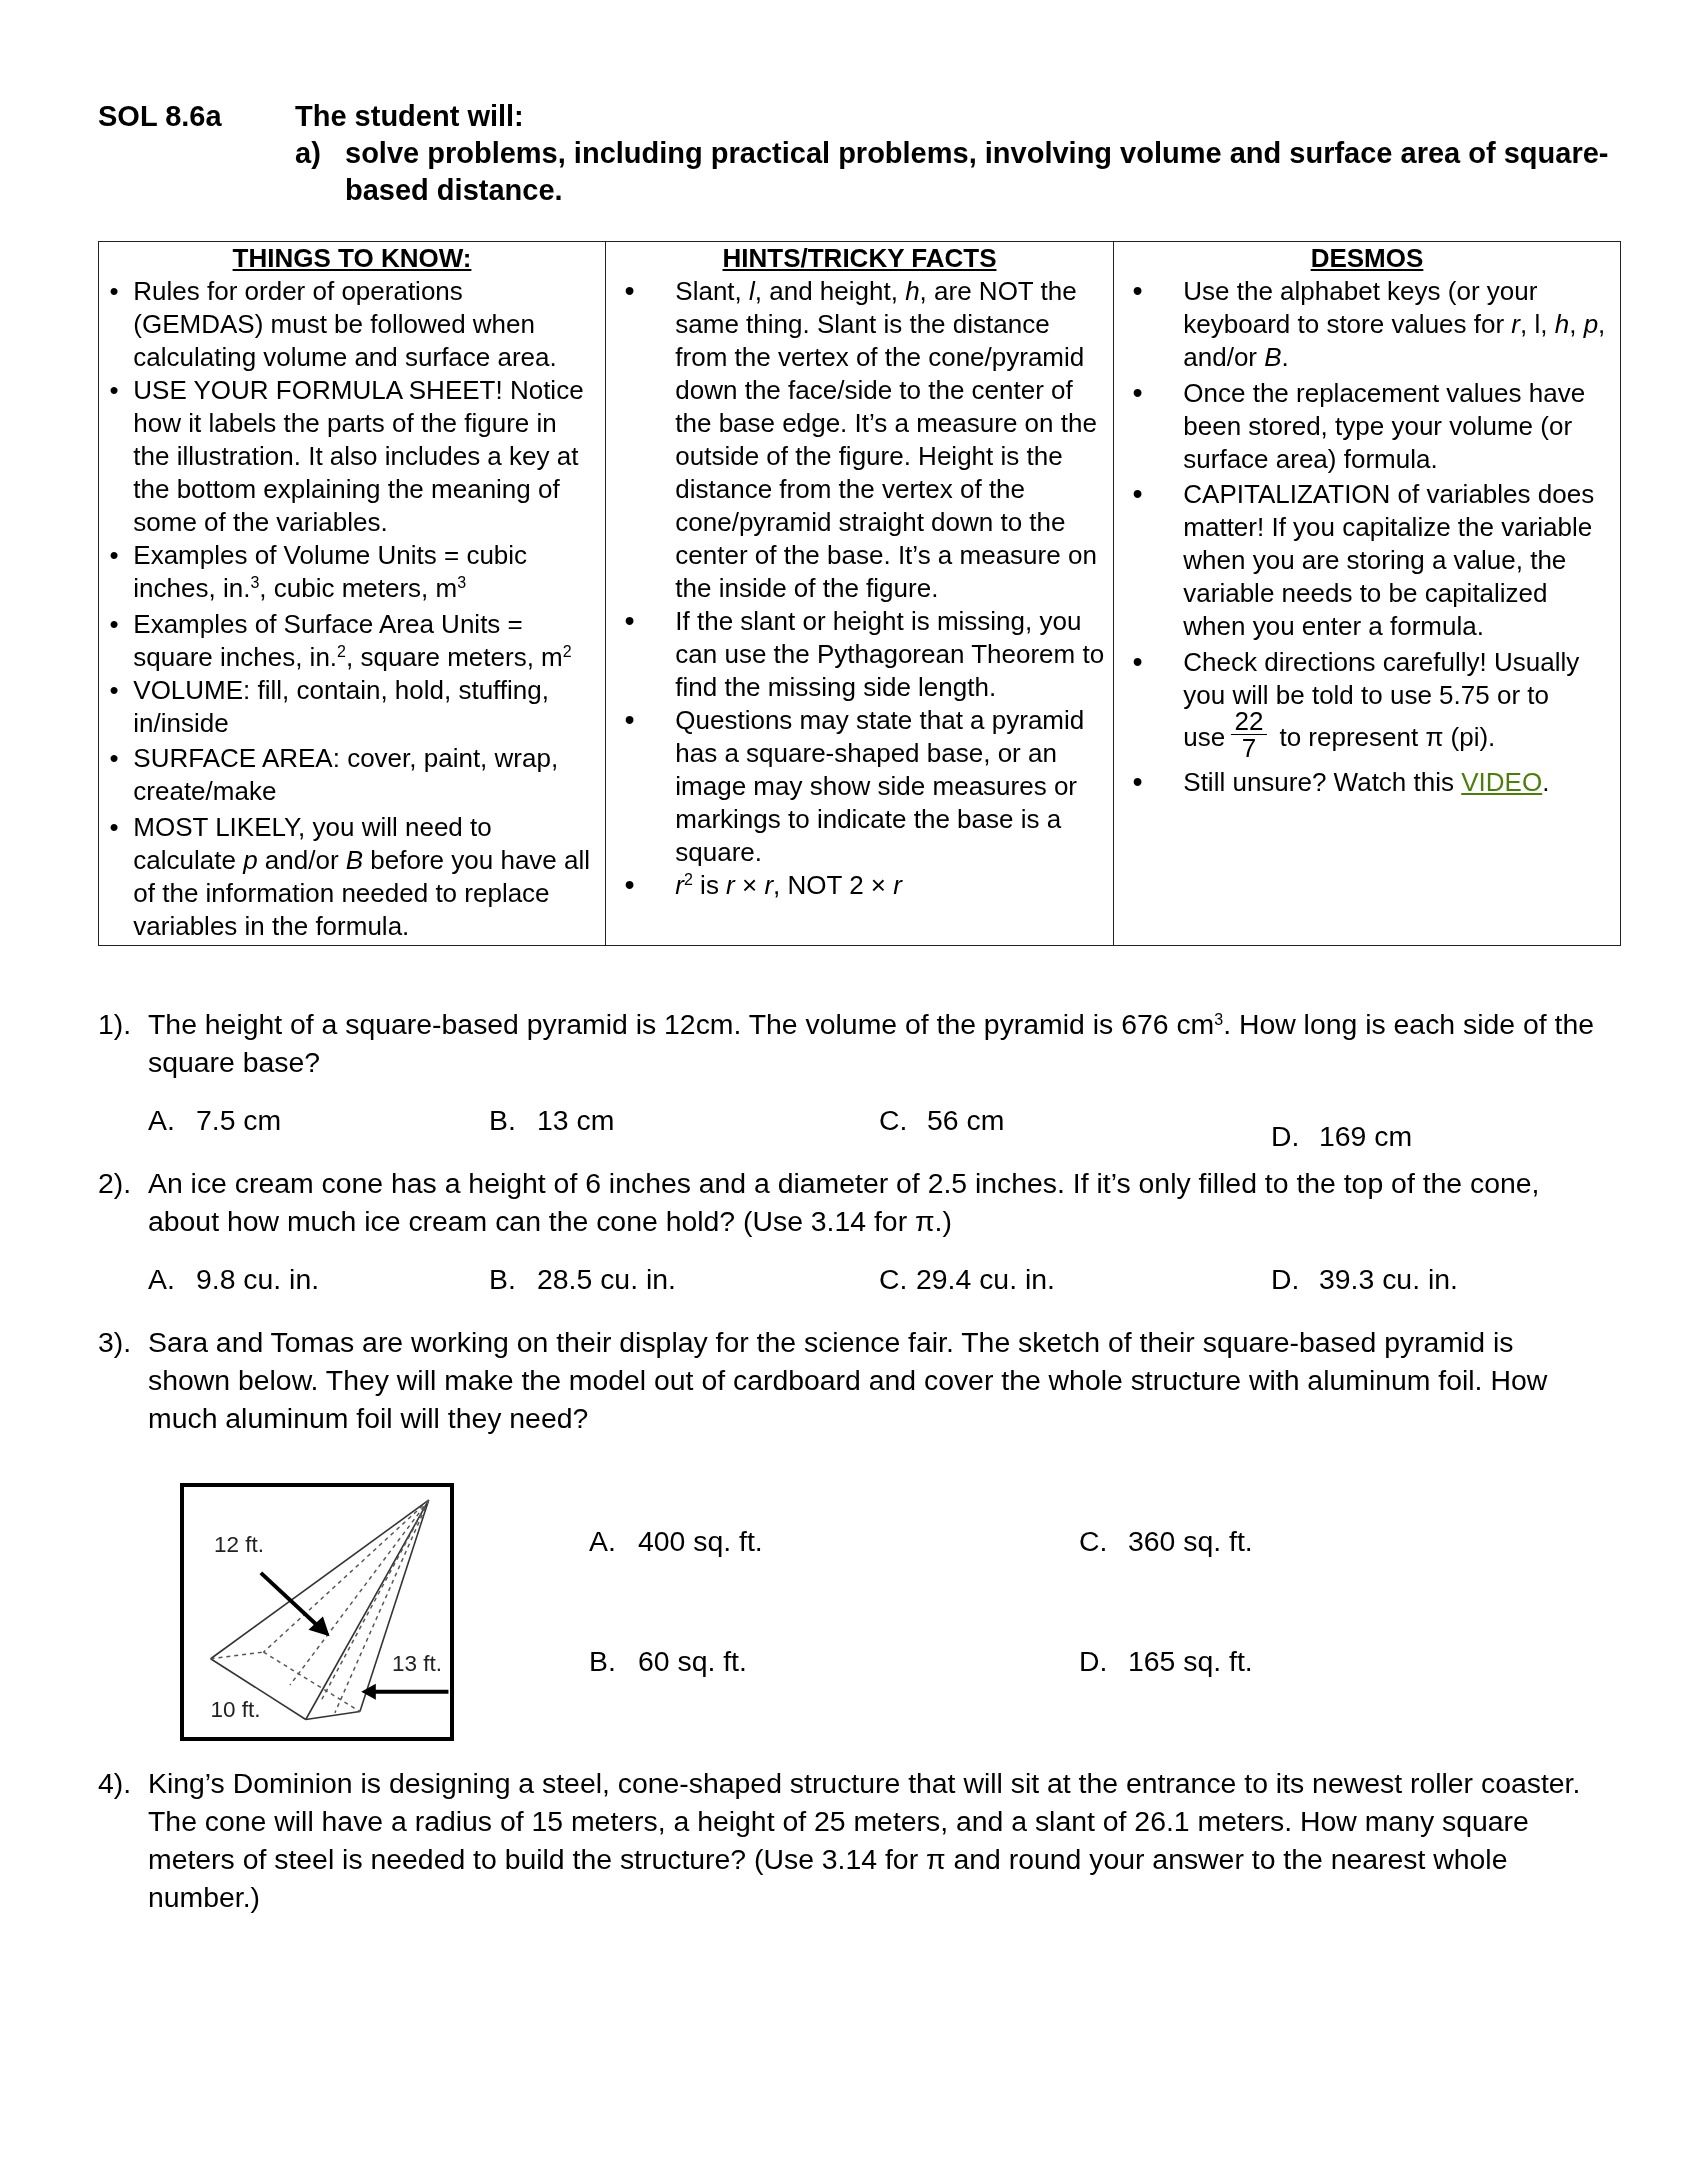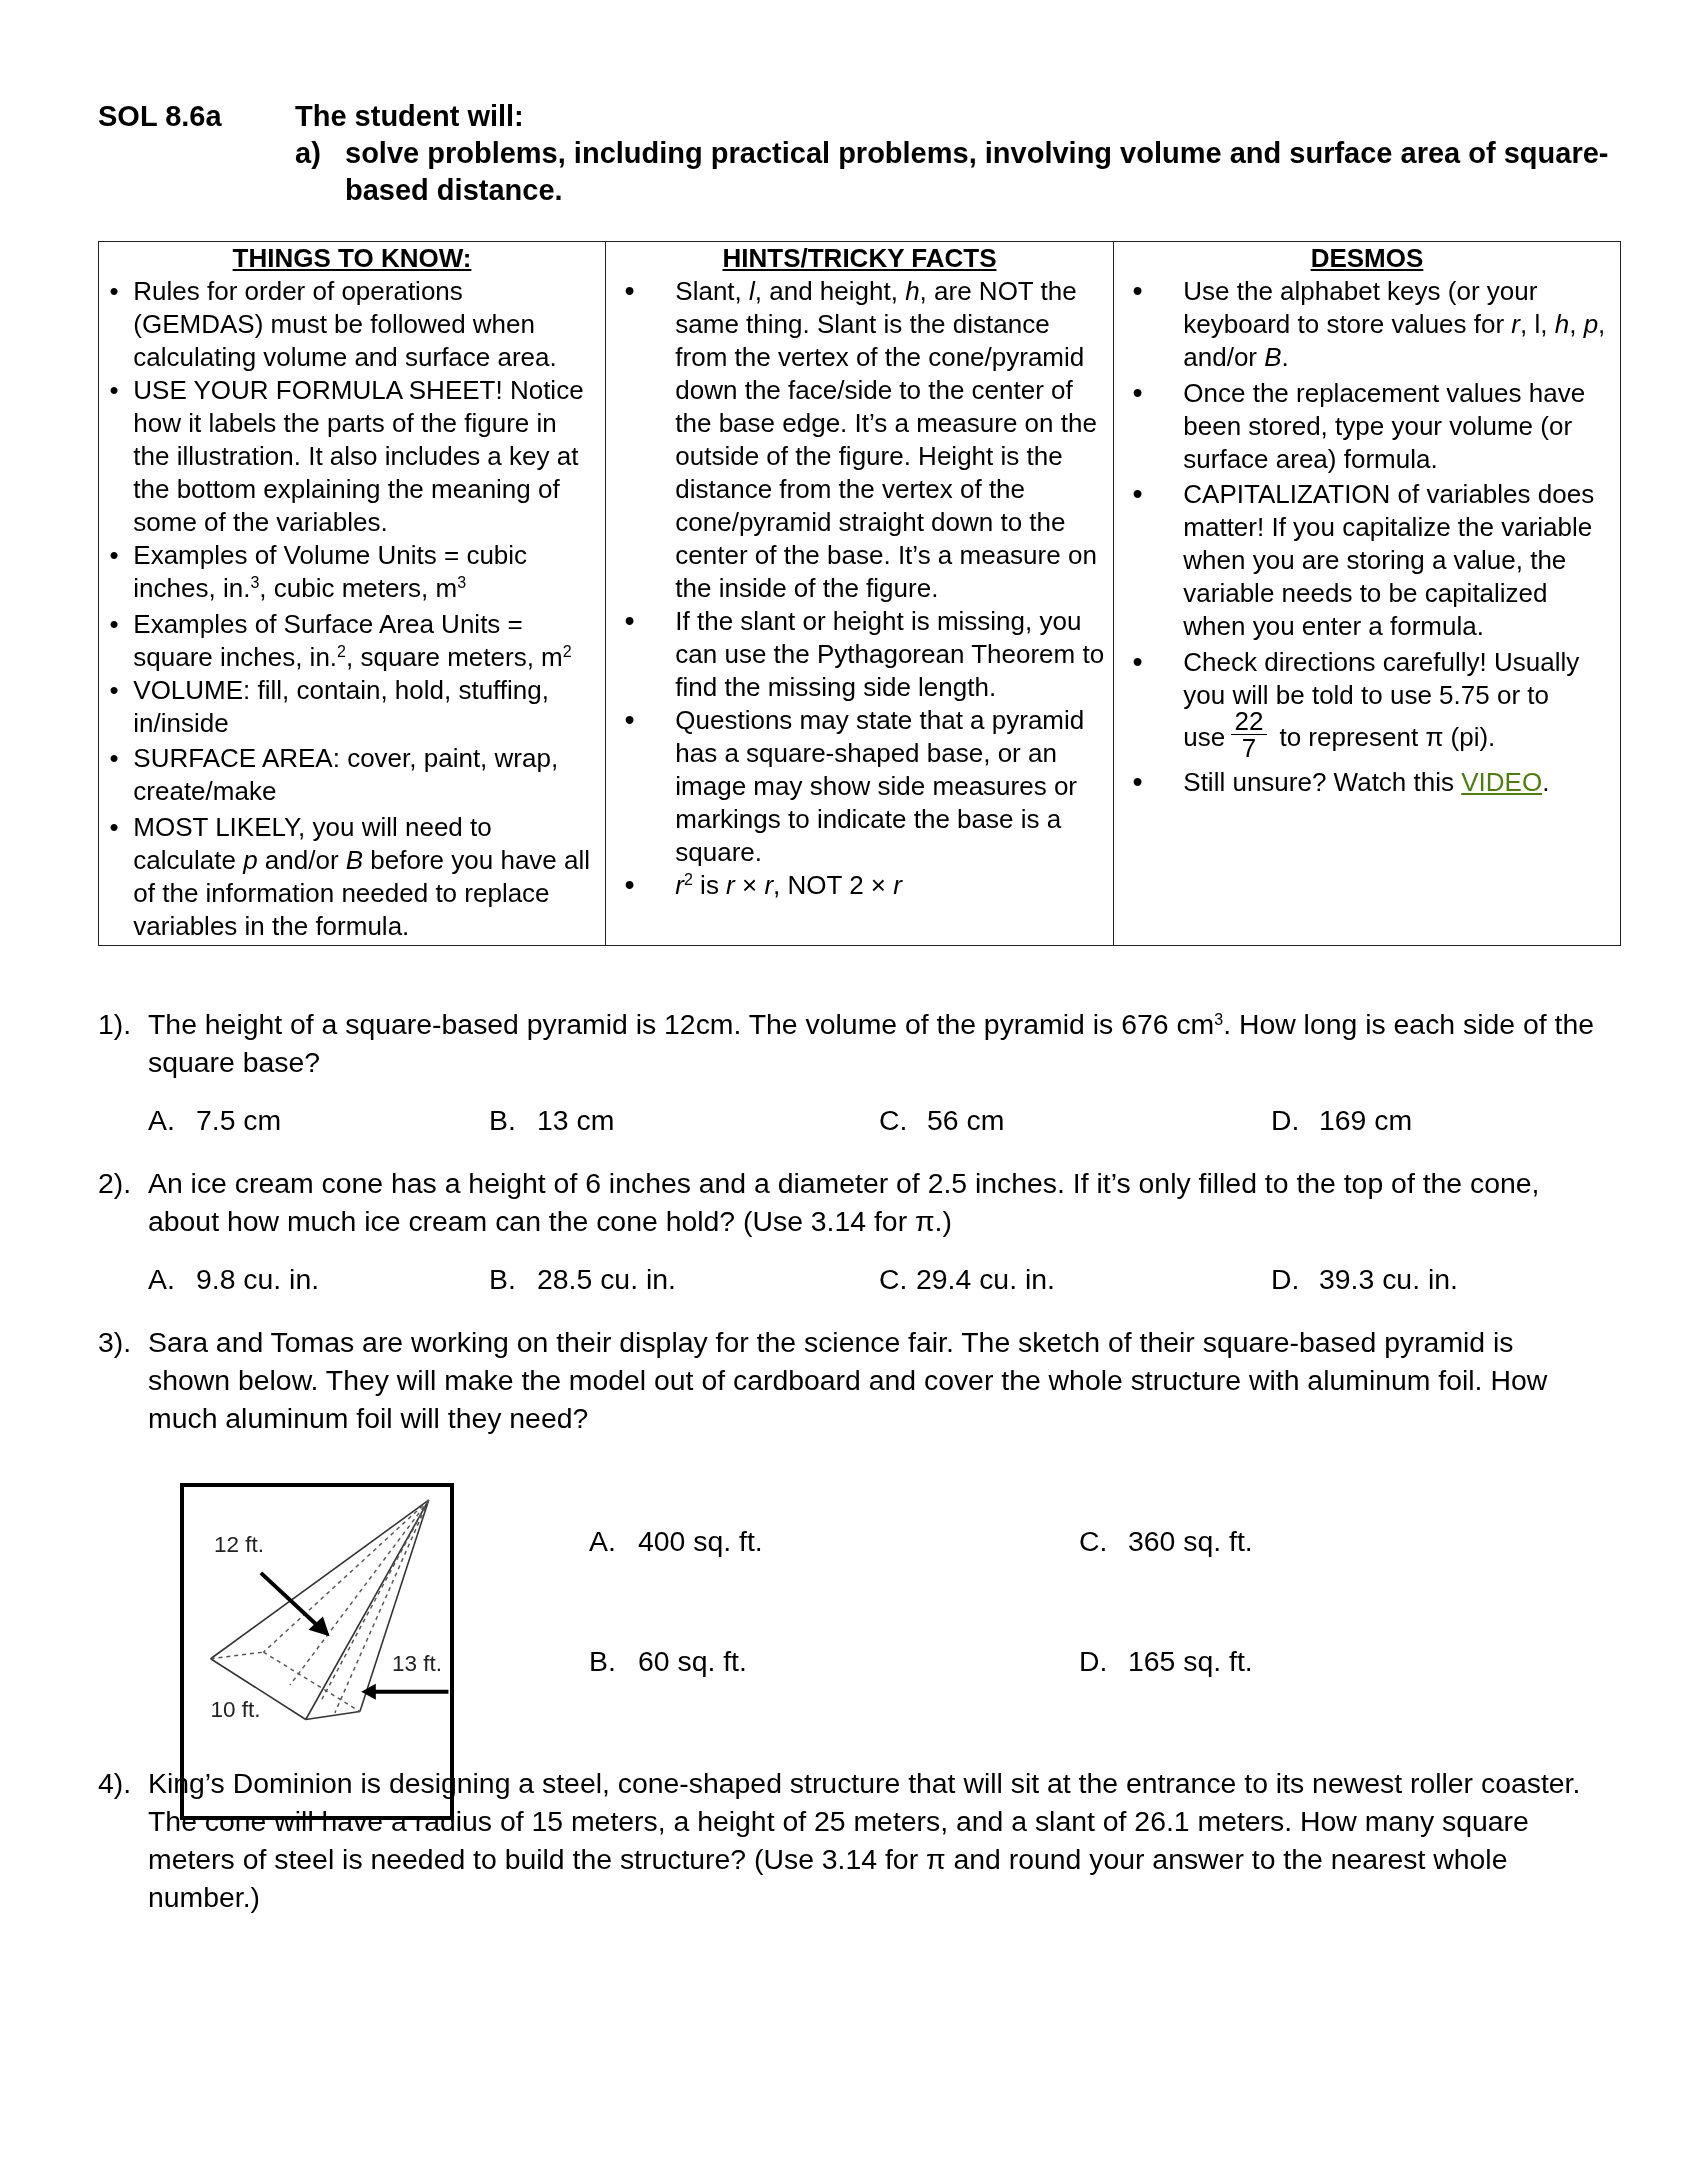--- a/index.html
+++ b/index.html
@@ -39,21 +39,21 @@
   .link { color: #4d7c0f; text-decoration: underline; }
 
   .question { position: absolute; left: 98px; width: 1502px; font-size: 28.4px; line-height: 38px; }
   .question .qnum { position: absolute; left: 0; top: 0; }
   .question .qtext { margin-left: 50px; display: block; }
   .choices { position: absolute; font-size: 28.4px; line-height: 38px; }
   .choice { position: absolute; white-space: nowrap; }
   .choice .lbl { display: inline-block; width: 48px; }
 
   .figure-box {
-    position: absolute; left: 180px; top: 1483px; width: 274px; height: 337px;
+    position: absolute; left: 180px; top: 1483px; width: 274px; height: 258px;
     border: 4px solid #000; box-sizing: border-box; background: #fff;
   }
   .figure-box svg { position: absolute; left: 0; top: 0; }
   .fig-label { position: absolute; font-size: 22.5px; color: #222; white-space: nowrap; }
 </style>
 </head>
 <body>
 
 <div class="header">
   <div class="sol">SOL 8.6a</div>
@@ -108,21 +108,21 @@
   </table>
 
 <div class="question" style="top:1005px;">
   <span class="qnum">1).</span>
   <span class="qtext"><span>The height of a square-based pyramid is 12cm.  The volume of the pyramid is 676 cm</span><sup>3</sup><span>.  How long is each side of the square base?</span></span>
 </div>
 <div class="choices" style="left:148px; top:1101px;">
   <div class="choice" style="left:0;"><span class="lbl">A.</span><span>7.5 cm</span></div>
   <div class="choice" style="left:341px;"><span class="lbl">B.</span><span>13 cm</span></div>
   <div class="choice" style="left:731px;"><span class="lbl">C.</span><span>56 cm</span></div>
-  <div class="choice" style="left:1123px;"><span class="lbl">D.</span><span>169 cm</span></div>
+  <div class="choice" style="left:1123px;margin-top:16px;"><span class="lbl">D.</span><span>169 cm</span></div>
 </div>
 
 <div class="question" style="top:1164px;">
   <span class="qnum">2).</span>
   <span class="qtext">An ice cream cone has a height of 6 inches and a diameter of 2.5 inches.  If it’s only filled to the top of the cone, about how much ice cream can the cone hold?  (Use 3.14 for π.)</span>
 </div>
 <div class="choices" style="left:148px; top:1260px;">
   <div class="choice" style="left:0;"><span class="lbl">A.</span><span>9.8 cu. in.</span></div>
   <div class="choice" style="left:341px;"><span class="lbl">B.</span><span>28.5 cu. in.</span></div>
   <div class="choice" style="left:731px;"><span class="lbl" style="width:37px">C.</span><span>29.4 cu. in.</span></div>

